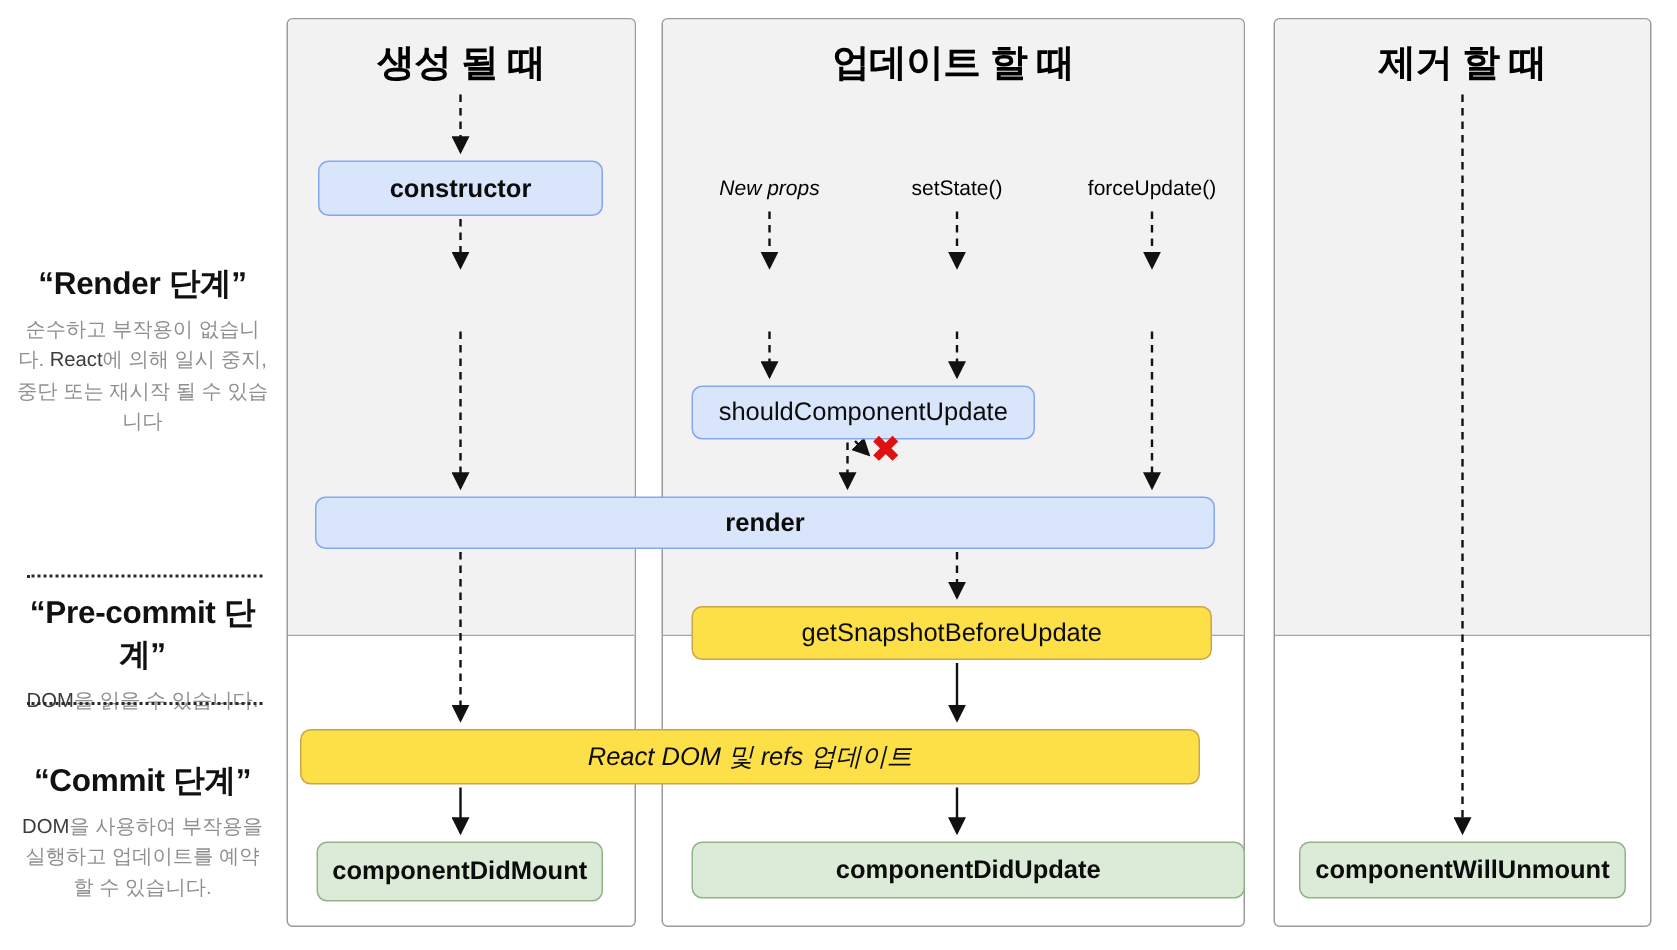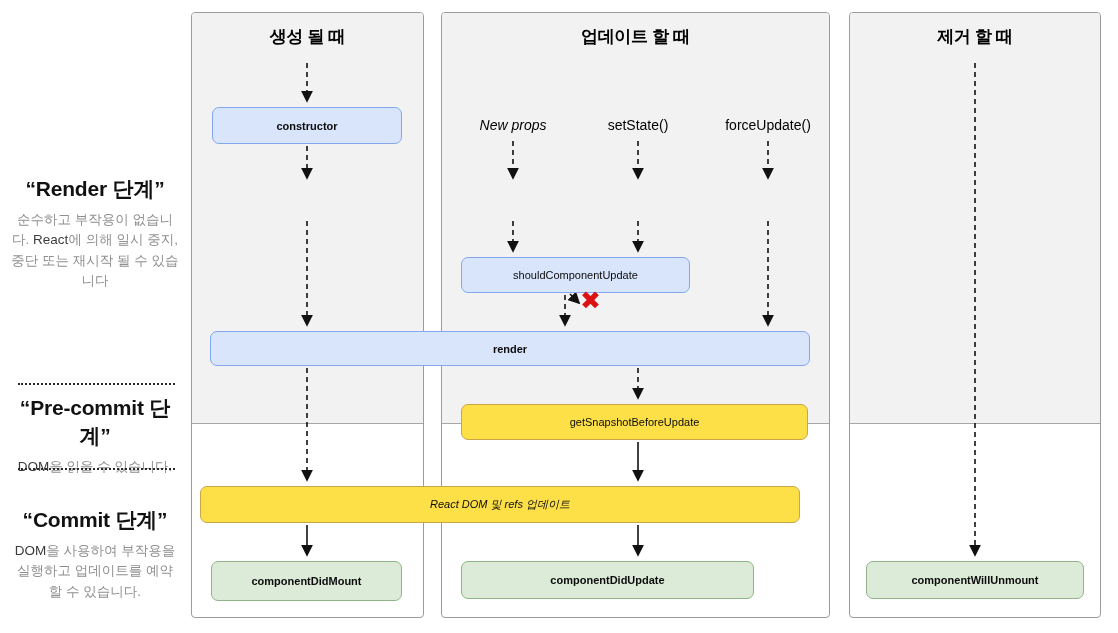--- a/index.html
+++ b/index.html
@@ -34,58 +34,58 @@
   .panel-create  { left: 191px; width: 233px; }
   .panel-update  { left: 441px; width: 389px; }
   .panel-unmount { left: 849px; width: 252px; padding-left: 20px; }
   .panel-gray {
     position: absolute; left: 0; top: 0; width: 100%; height: 411px;
     background: #f2f2f3; border-bottom: 1px solid #a6a6a6;
     border-radius: 3px 3px 0 0;
   }
   .panel-header {
     position: absolute; top: 12px; left: 0; width: 100%;
-    text-align: center; font-size: 17px; font-weight: 600; color: #000;
+    text-align: center; font-size: 25px; font-weight: 600; color: #000;
     letter-spacing: -0.3px;
   }
 
   
   .trigger {
     position: absolute; top: 117px; width: 110px; text-align: center;
     font-size: 14px; color: #000;
   }
   .trigger-newprops   { left: 458px; font-style: italic; }
   .trigger-setstate   { left: 583px; }
   .trigger-forceupdate{ left: 713px; }
 
   
   svg.arrows { position: absolute; left: 0; top: 0; width: 1118px; height: 633px; }
   .arrow-dashed { stroke: #111; stroke-width: 1.6; stroke-dasharray: 5 4; fill: none; }
   .arrow-solid  { stroke: #111; stroke-width: 1.6; fill: none; }
 
   
   .node {
     position: absolute; display: flex; align-items: center; justify-content: center;
-    font-size: 11px; color: #0c0c0c; border-radius: 7px; border: 1px solid;
+    font-size: 17px; color: #0c0c0c; border-radius: 7px; border: 1px solid;
     text-align: center;
   }
   .node-blue   { background: #d8e5fb; border-color: #84a7ee; }
   .node-yellow { background: #fde047; border-color: #c9a648; }
   .node-green  { background: #dcebd8; border-color: #8eb487; }
   .bold { font-weight: 700; }
   .italic { font-style: italic; }
 
   .node-constructor { left: 212px; top: 107px; width: 190px; height: 37px; }
   .node-gdsfp       { left: 210px; top: 184px; width: 600px; height: 35px; }
   .node-scu         { left: 461px; top: 257px; width: 229px; height: 36px; }
   .node-render      { left: 210px; top: 331px; width: 600px; height: 35px; }
   .node-gsbu        { left: 461px; top: 404px; width: 347px; height: 36px; }
   .node-reactdom    { left: 200px; top: 486px; width: 600px; height: 37px; }
   .node-cdm         { left: 211px; top: 561px; width: 191px; height: 40px; }
-  .node-cdu         { left: 461px; top: 561px; width: 293px; height: 38px; }
+  .node-cdu         { left: 461px; top: 561px; width: 369px; height: 38px; }
   .node-cwu         { left: 866px; top: 561px; width: 218px; height: 38px; }
 
   .stop-x {
     position: absolute; left: 580px; top: 288px;
     font-size: 25px; font-weight: 900; color: #dd1111; line-height: 1;
   }
 </style>
 </head>
 <body>
 

